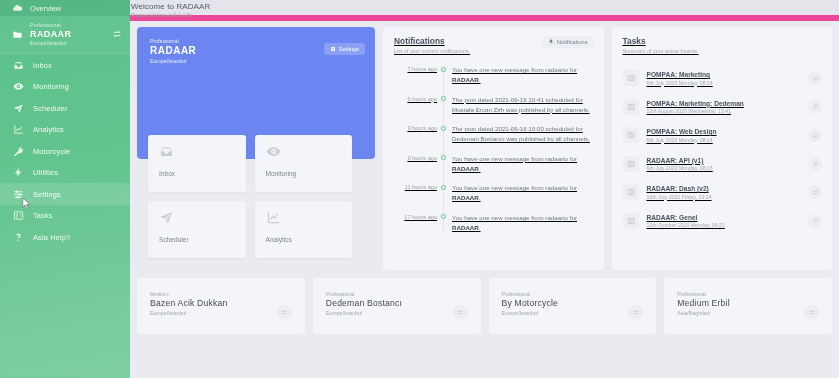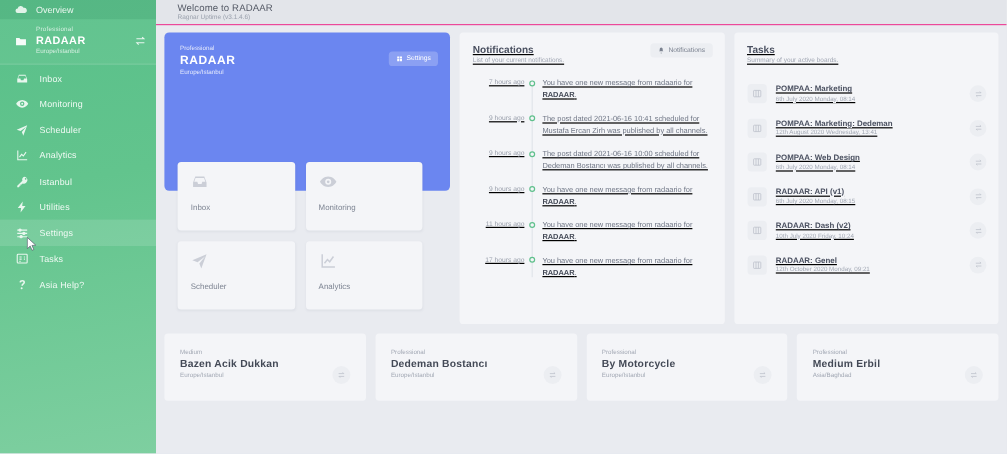--- a/index.html
+++ b/index.html
@@ -40,22 +40,22 @@
   .sb-item.active { background: rgba(255,255,255,0.13); }
   .sb-ico { width: 11px; height: 11px; flex: 0 0 11px; display: block; opacity: .95; }
   .sb-ico svg { display: block; width: 11px; height: 11px; }
   .swap-ico { width: 10px; height: 10px; flex: 0 0 10px; opacity: .85; }
   .swap-ico svg { display: block; width: 10px; height: 10px; }
   .cursor { position: absolute; left: 22px; top: 197px; width: 9px; height: 13px; pointer-events: none; }
 
   
   .main { flex: 1; height: 378px; background: #e9ebf0; position: relative; overflow: hidden; }
   .topbar {
-    height: 21px; background: #e3e5ea; padding: 2px 0 0 18px;
-    border-bottom: 1px solid #ec4899;
+    height: 21px; background: #e3e5ea; padding: 2px 0 0 1px;
+    border-bottom: 6px solid #ec4899;
   }
   .topbar .t1 { font-size: 8px; color: #555a66; letter-spacing: .1px; }
   .topbar .t2 { font-size: 5.4px; color: #9aa0ac; margin-top: 1px; }
 
   .content { padding: 6px 7px 0 7px; }
   .row-top { display: flex; gap: 8px; align-items: flex-start; }
 
   
   .hero-wrap { width: 238px; flex: 0 0 238px; position: relative; }
   .hero-blue {
@@ -128,21 +128,21 @@
   .task-act svg { width: 7px; height: 7px; display: block; opacity: .5; }
 
   
   .row-bottom { display: flex; gap: 8px; margin-top: 8px; }
   .bcard {
     flex: 1; background: #f4f5f8; border-radius: 3px; height: 56px;
     padding: 13px 0 0 13px; display: flex; align-items: center;
   }
   .bcard-body { flex: 1; min-width: 0; align-self: flex-start; }
   .bcard-tier { font-size: 5.2px; color: #a2a8b4; }
-  .bcard-name { font-size: 8.6px; color: #434956; font-weight: bold; margin-top: 1px; letter-spacing: .2px; }
+  .bcard-name { font-size: 8.6px; color: #434956; font-weight: normal; margin-top: 1px; letter-spacing: .2px; }
   .bcard-zone { font-size: 5.2px; color: #a2a8b4; margin-top: 2px; }
   .bcard-act {
     width: 15px; height: 15px; flex: 0 0 15px; border-radius: 50%; background: #eceef2;
     display: flex; align-items: center; justify-content: center; margin-right: 13px; cursor: pointer;
   }
   .bcard-act svg { width: 7px; height: 7px; display: block; opacity: .5; }
 </style>
 </head>
 <body>
 
@@ -210,21 +210,21 @@
             </svg>
           </span>
           <span>Analytics</span>
         </div>
         <div class="sb-item">
           <span class="sb-ico">
             <svg viewBox="0 0 24 24" fill="#f0faf4">
               <path d="M17 3a5 5 0 0 0-4.6 7L3 19.4V22h3l1-1v-2h2v-2h2l1.9-1.9A5 5 0 1 0 17 3zm1.3 5.2a1.6 1.6 0 1 1 0-3.2 1.6 1.6 0 0 1 0 3.2z"></path>
             </svg>
           </span>
-          <span>Istanbul</span>
+          <span>Motorcycle</span>
         </div>
         <div class="sb-item">
           <span class="sb-ico">
             <svg viewBox="0 0 24 24" fill="#f0faf4">
               <path d="M13 2L4 14h6l-1 8 9-12h-6z"></path>
             </svg>
           </span>
           <span>Utilities</span>
         </div>
         <div class="sb-item active">

